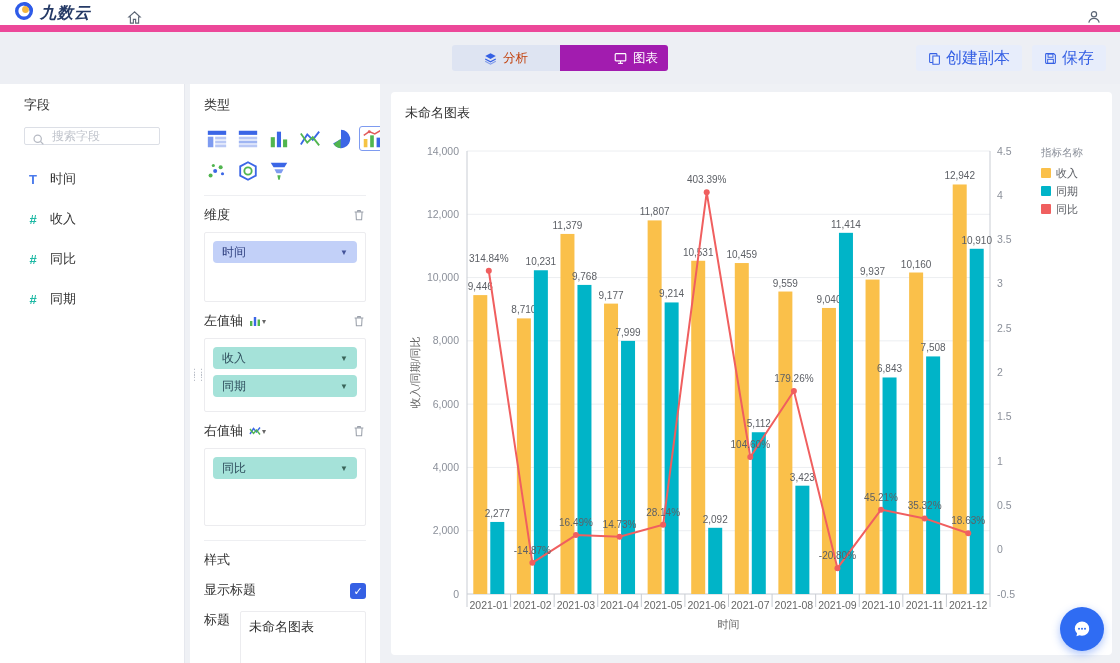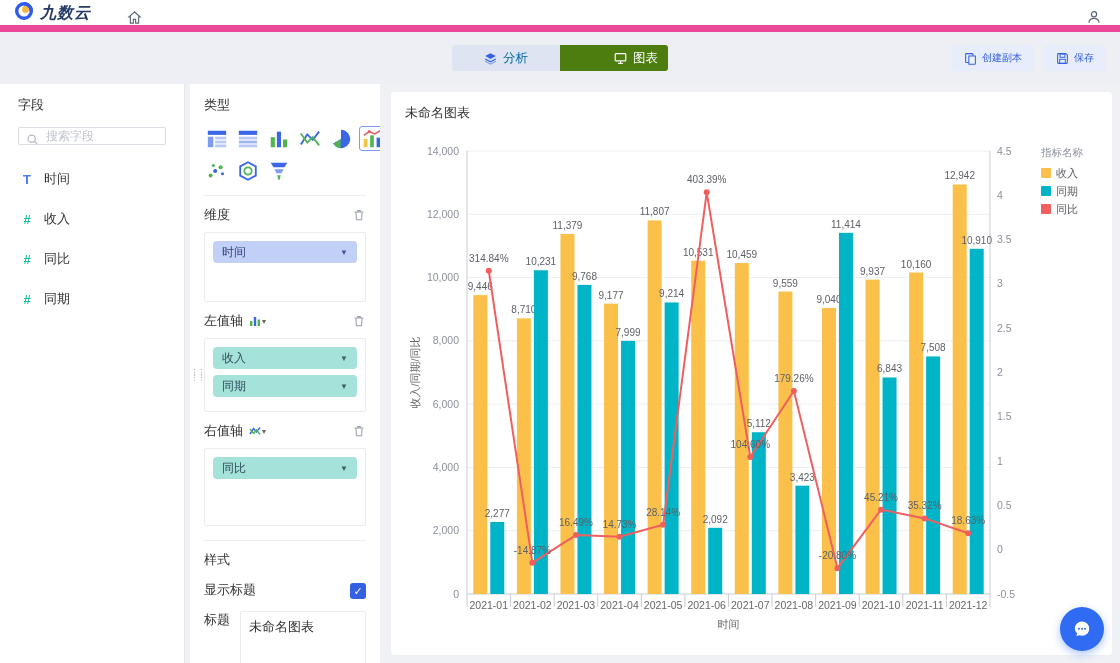--- a/index.html
+++ b/index.html
@@ -11,27 +11,27 @@
   .home-btn { margin-left:22px; color:#5B6575; cursor:pointer; display:flex; }
   .tab { margin-left:26px; height:32px; width:188px; display:flex; align-items:center; gap:7px;
     border-top:3px solid #3560E4; border-left:1px solid #ECEDF1; border-right:1px solid #ECEDF1;
     background:#fff; padding:0 10px; font-size:12.5px; }
   .tab-close { margin-left:auto; color:#9aa0aa; font-size:13px; cursor:pointer; }
   .user-btn { margin-left:auto; margin-right:18px; display:flex; cursor:pointer; }
   .toolbar { height:52px; background:#EDEFF4; display:flex; align-items:center; position:relative; }
   .seg { position:absolute; left:50%; transform:translateX(-50%); display:flex; }
   .seg button { width:108px; height:26px; border:none; font-size:12.5px; cursor:pointer;
     display:flex; align-items:center; justify-content:center; gap:6px; }
-  .seg .seg-left { background:#DEE4F2; color:#0369a1; border-radius:3px 0 0 3px; }
-  .seg .seg-right { background:#4d7c0f; color:#fff; border-radius:0 3px 3px 0;padding-left:44px; }
+  .seg .seg-left { background:#DEE4F2; color:#c2410c; border-radius:3px 0 0 3px; }
+  .seg .seg-right { background:#a21caf; color:#fff; border-radius:0 3px 3px 0;padding-left:44px; }
   .toolbar-right { margin-left:auto; margin-right:14px; display:flex; gap:10px; }
   .toolbar-right button { height:26px; padding:0 12px; border:none; border-radius:3px; background:#E7EDFB;
-    color:#3560E4; font-size:10px; cursor:pointer; display:flex; align-items:center; gap:5px; }
+    color:#3560E4; font-size:16px; cursor:pointer; display:flex; align-items:center; gap:5px; }
   .main { display:flex; height:579px; }
-  .fields-panel { width:185px; background:#fff; padding:12px 18px; border-right:1px solid #E6E8EE; }
+  .fields-panel { width:185px; background:#fff; padding:12px 24px; border-right:1px solid #E6E8EE; }
   .panel-title { font-size:13px; color:#333; margin-bottom:12px; }
   .search-box { position:relative; margin-bottom:14px; }
   .search-box input { width:100%; height:18px; border:1px solid #DCDFE6; border-radius:2px;
     padding:0 8px 0 27px; font-size:12px; color:#333; outline:none; }
   .search-box input::placeholder { color:#C0C4CC; }
   .search-icon { position:absolute; left:8px; top:6px; }
   .field-row { display:flex; align-items:center; gap:10px; padding:11px 2px; font-size:13px; cursor:pointer; }
   .f-icon { width:14px; text-align:center; font-weight:bold; font-size:13px; }
   .f-text { color:#4B7BEC; } .f-num { color:#1FB9A5; }
   .config-panel { width:190px; background:#fff; margin-left:5px; padding:10px 14px; position:relative; overflow:hidden; }

